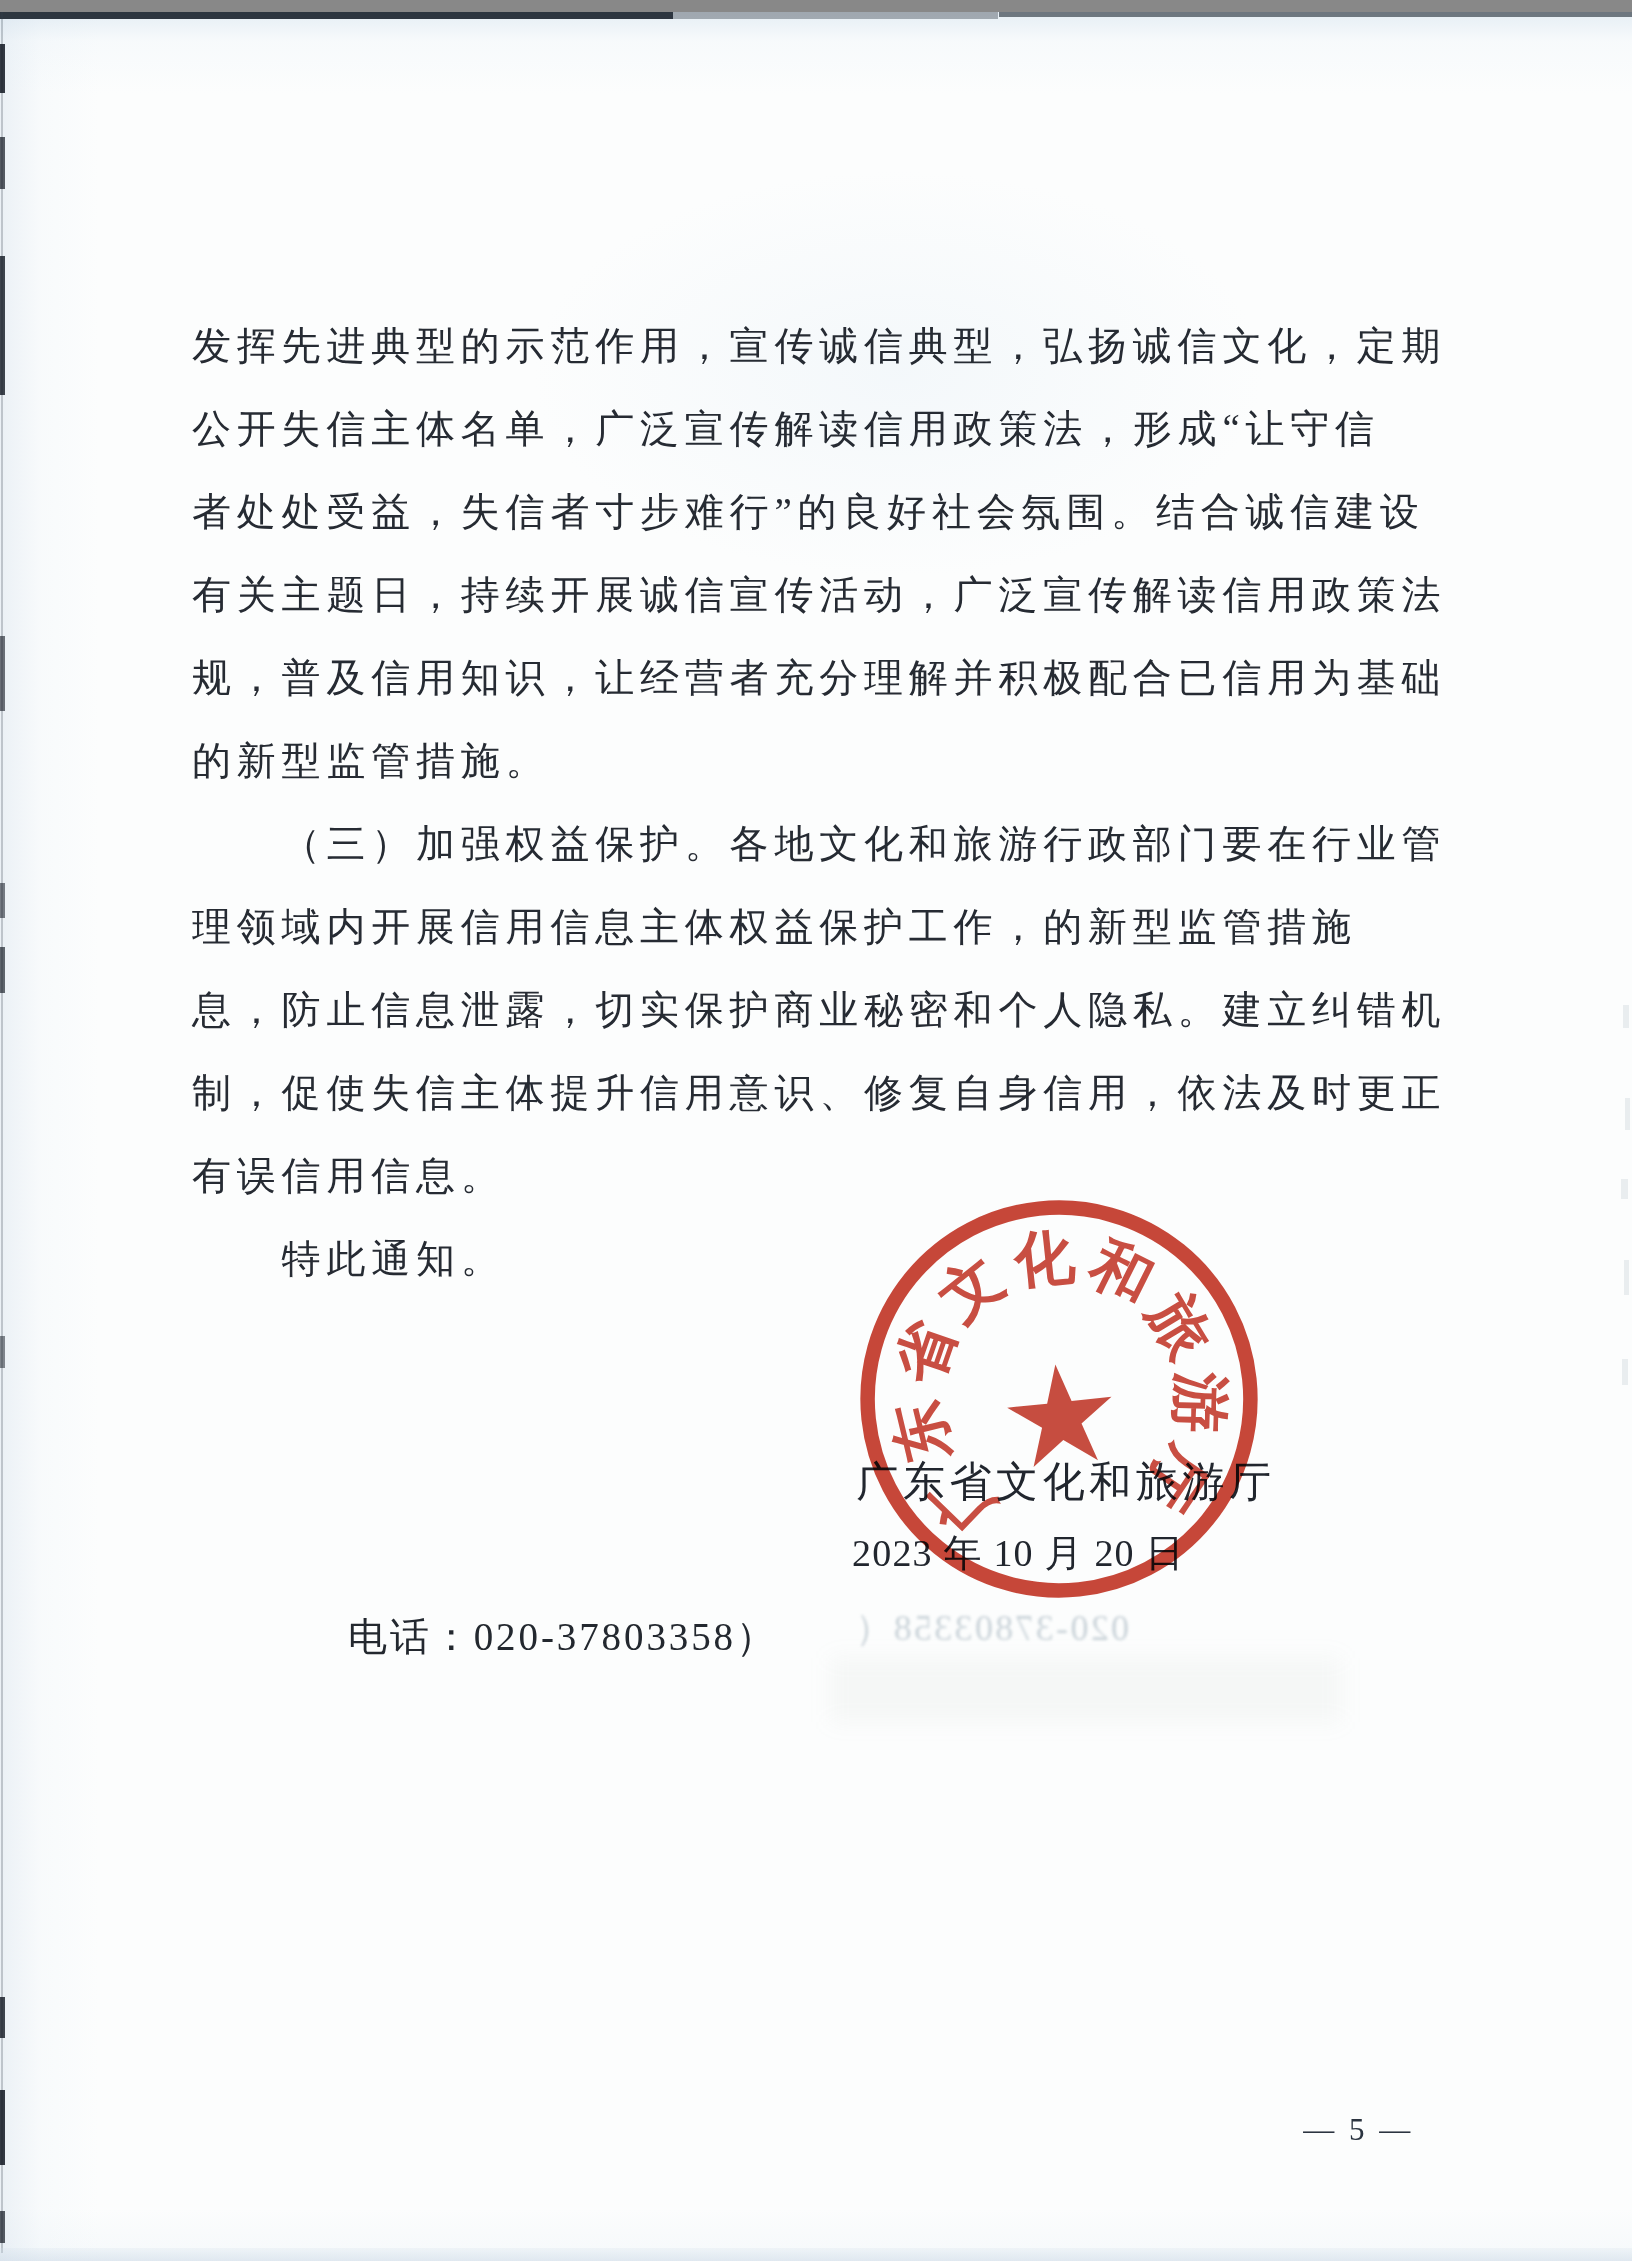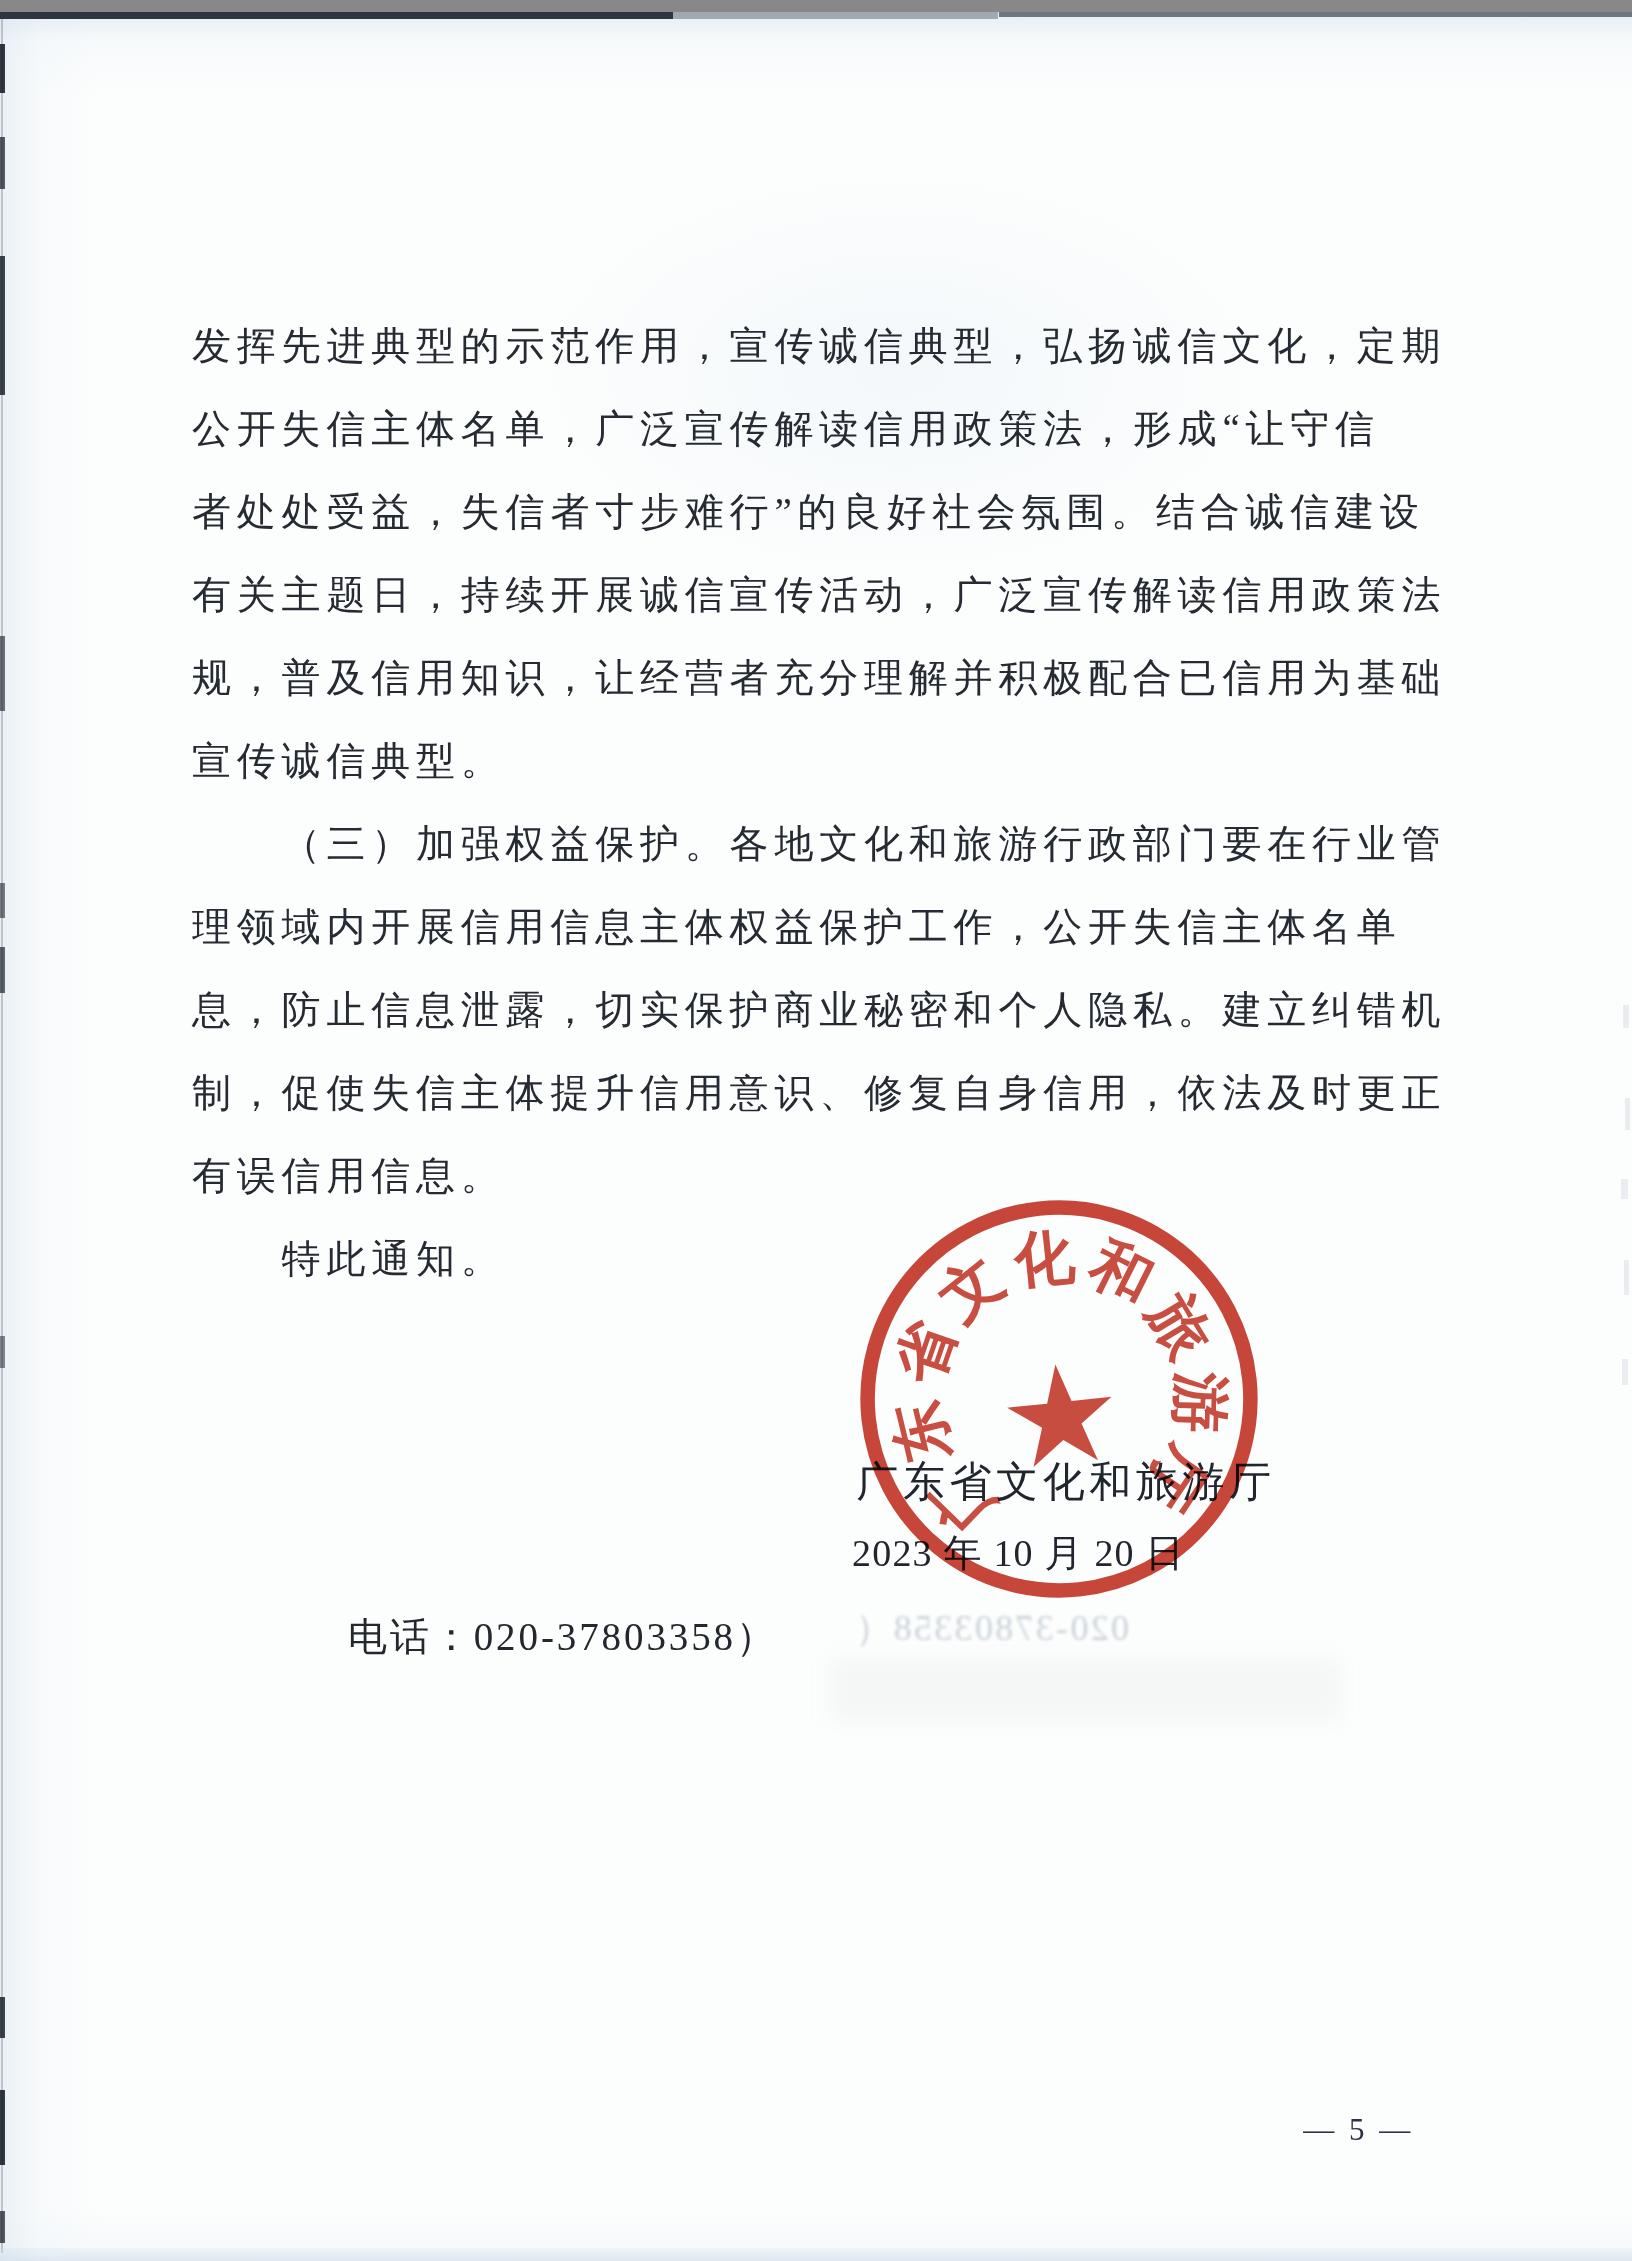--- a/index.html
+++ b/index.html
@@ -99,23 +99,23 @@
   <div class="rspeck" style="left:1621px;top:1167px;width:7px;height:20.3px;"></div>
   <div class="rspeck" style="left:1624px;top:1248px;width:5.2px;height:35px;"></div>
   <div class="rspeck" style="left:1622px;top:1347px;width:5.8px;height:26px;"></div>
 
   <div class="body-text">
       <div class="bline">发挥先进典型的示范作用，宣传诚信典型，弘扬诚信文化，定期</div>
       <div class="bline">公开失信主体名单，广泛宣传解读信用政策法，形成“让守信</div>
       <div class="bline">者处处受益，失信者寸步难行”的良好社会氛围。结合诚信建设</div>
       <div class="bline">有关主题日，持续开展诚信宣传活动，广泛宣传解读信用政策法</div>
       <div class="bline">规，普及信用知识，让经营者充分理解并积极配合已信用为基础</div>
-      <div class="bline">宣传诚信典型。</div>
+      <div class="bline">的新型监管措施。</div>
       <div class="bline">　　（三）加强权益保护。各地文化和旅游行政部门要在行业管</div>
-      <div class="bline">理领域内开展信用信息主体权益保护工作，公开失信主体名单</div>
+      <div class="bline">理领域内开展信用信息主体权益保护工作，的新型监管措施</div>
       <div class="bline">息，防止信息泄露，切实保护商业秘密和个人隐私。建立纠错机</div>
       <div class="bline">制，促使失信主体提升信用意识、修复自身信用，依法及时更正</div>
       <div class="bline">有误信用信息。</div>
       <div class="bline">　　特此通知。</div>
     </div>
 
   <div class="ghost-line">020-37803358（</div>
   <div class="smudge"></div>
 
   <div class="sig-line">广东省文化和旅游厅</div>

